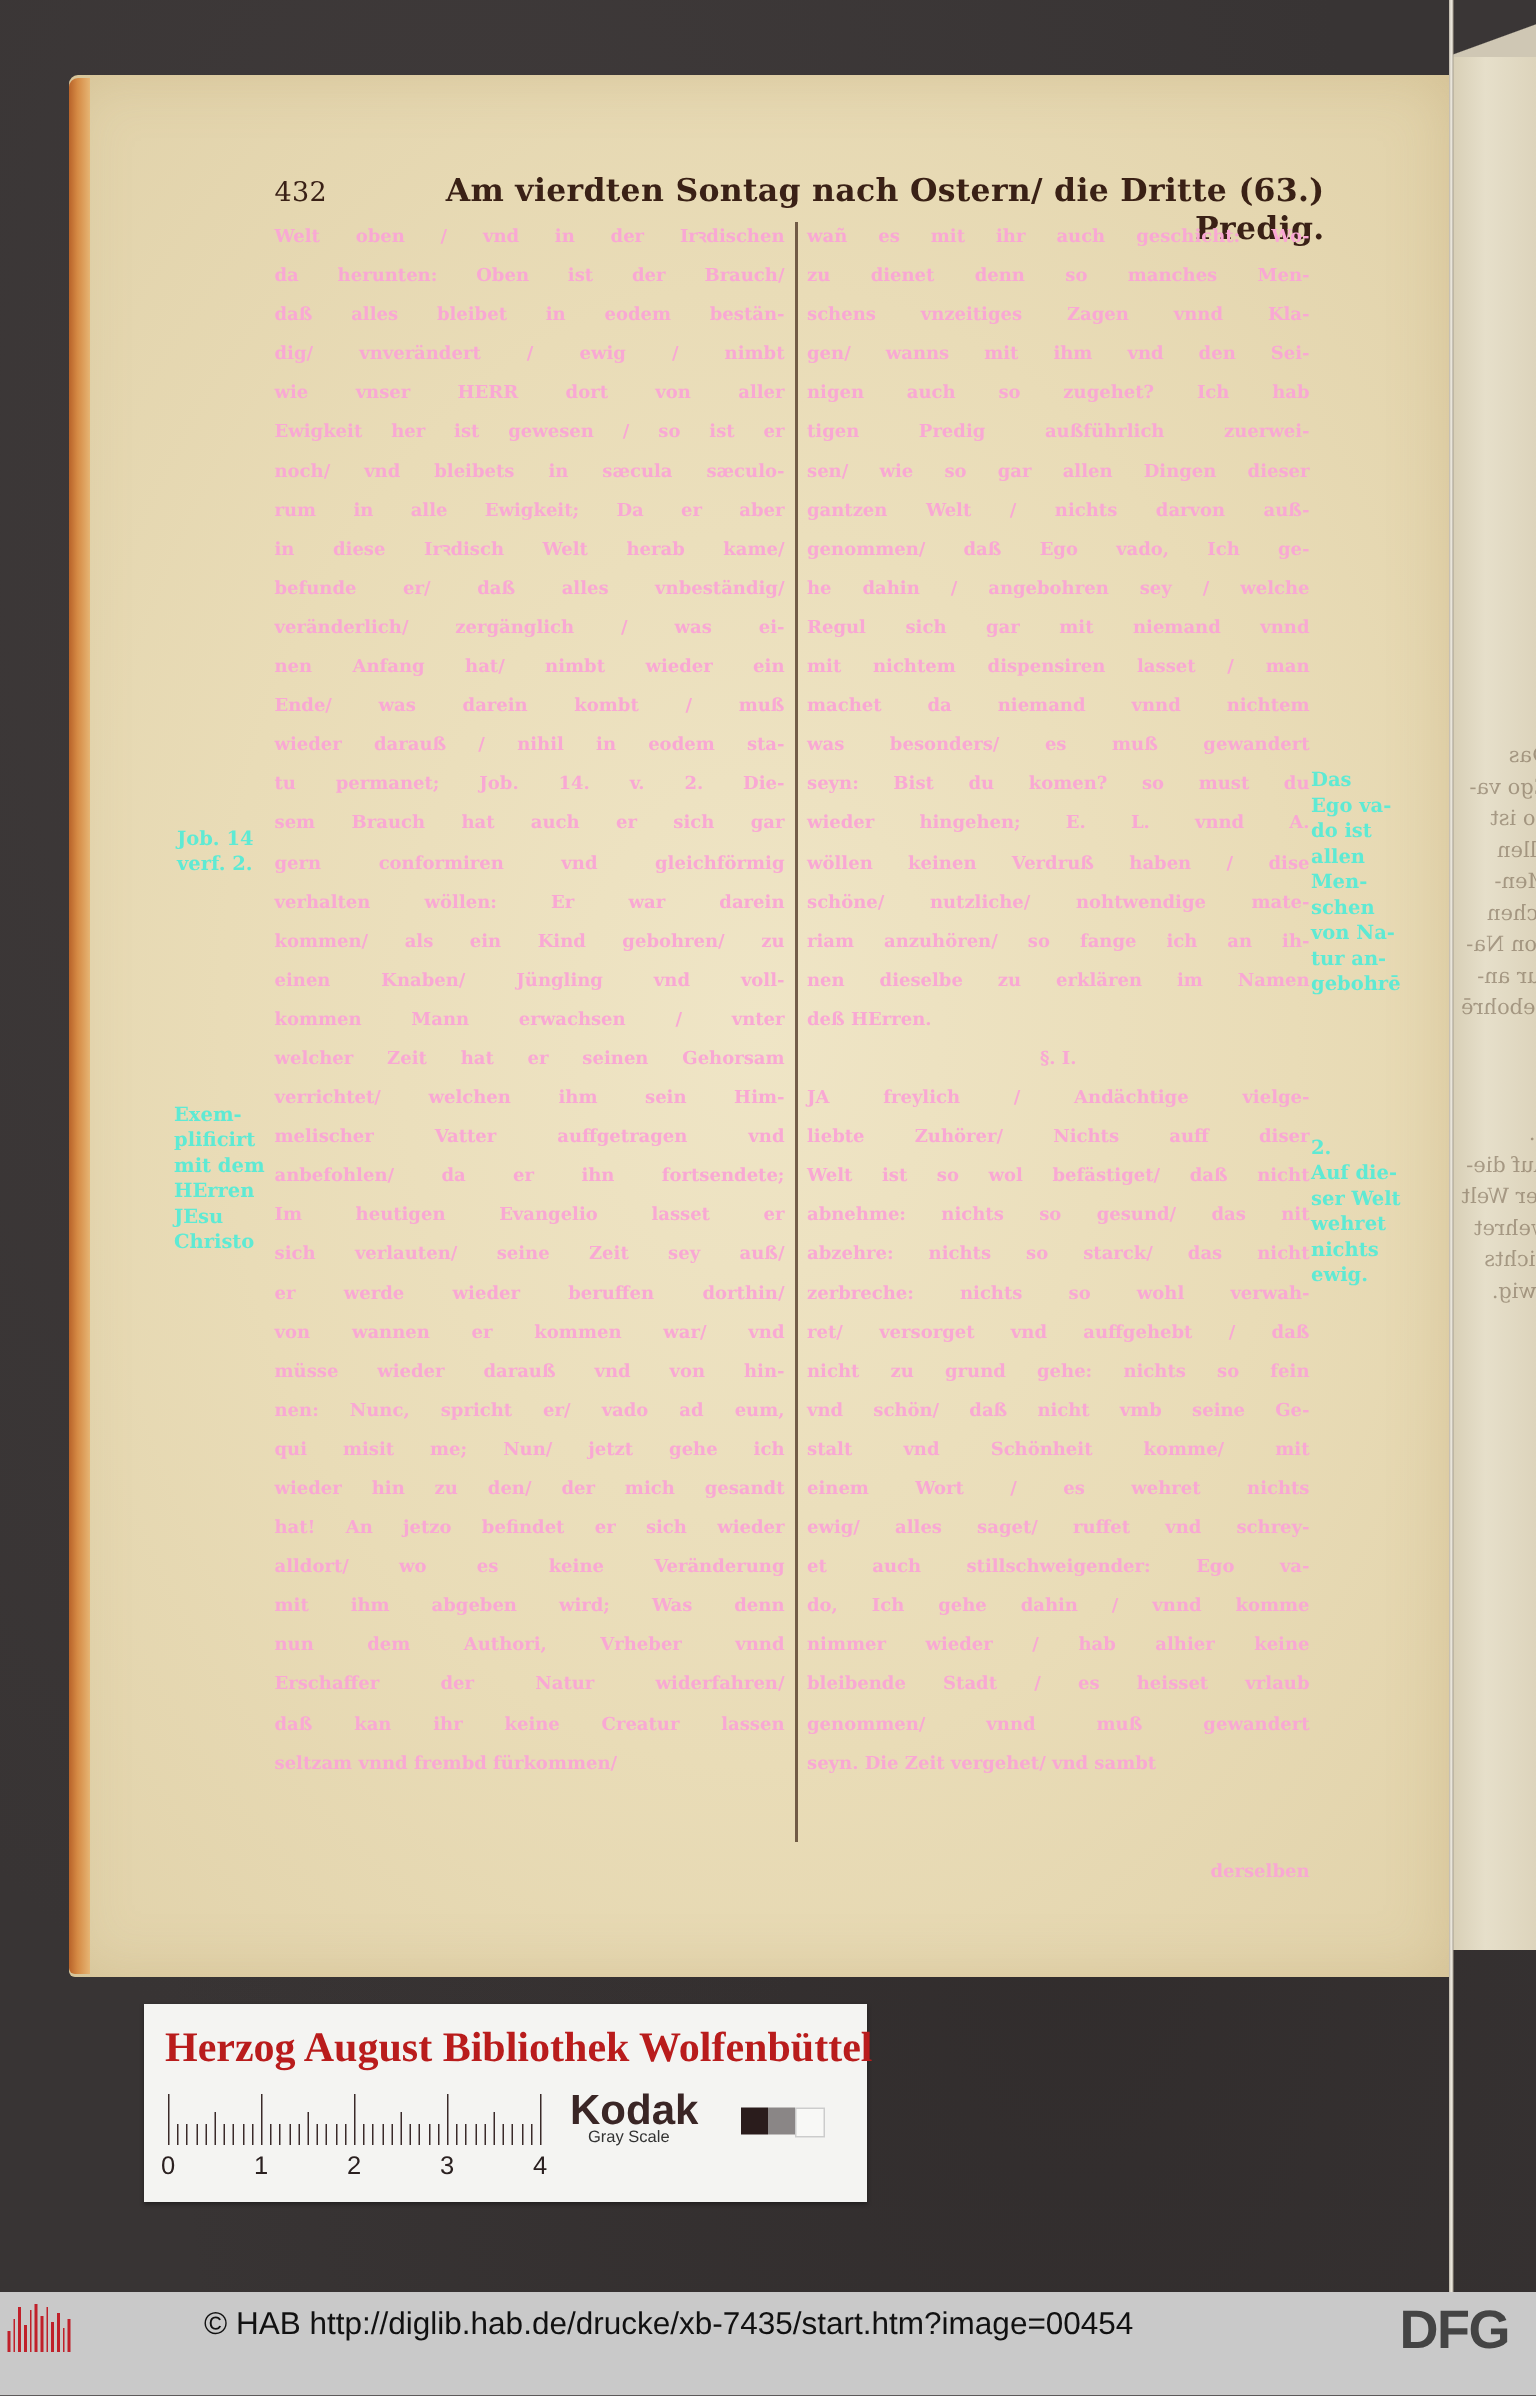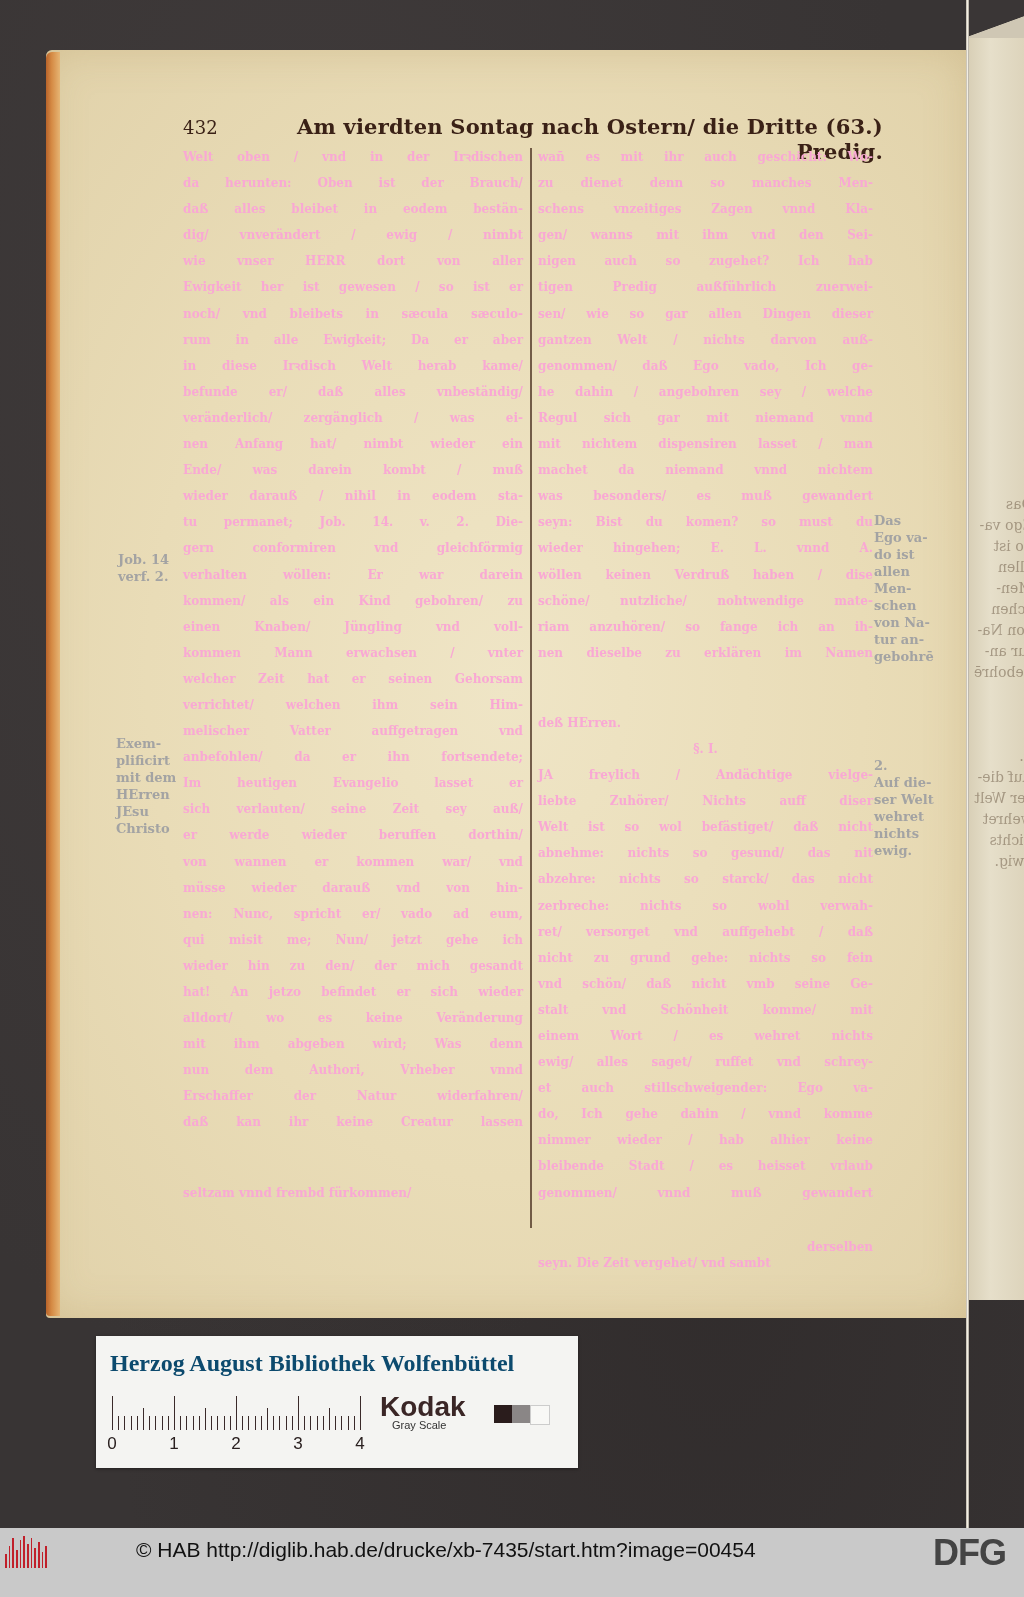--- a/index.html
+++ b/index.html
@@ -50,46 +50,46 @@
     position:absolute; left:183px; top:114px; width:700px; height:30px;
     display:flex; justify-content:space-between; align-items:baseline;
     color:#3a2116; font-weight:bold; font-size:21px; letter-spacing:.2px;
   }
   .header .pagenum { font-weight:normal; font-size:18px; }
   .col {
     position:absolute; color:#f9a8d4; font-weight:bold;
     font-size:12px; line-height:26.1px;
   }
   .col .line { white-space:nowrap; height:26.1px; overflow:visible; display:block; text-align:justify; text-align-last:justify; }
-  .col .line.last { text-align-last:left;margin-top:44px; }
+  .col .line.last { text-align-last:left; }
   .col .line.center { text-align:center; text-align-last:center; }
   .col .line.right { text-align:right; text-align-last:right; }
   .col-left { left:183px; top:144px; width:340px; }
   .col-right { left:538px; top:144px; width:335px; }
   .divider {
     position:absolute; left:530px; top:148px; width:2px; height:1080px;
     background:#4a3020; opacity:.75;
   }
   .margin-note {
-    position:absolute; color:#a3a3a3; font-weight:bold;
+    position:absolute; color:#5eead4; font-weight:bold;
     font-size:13px; line-height:17px;
   }
   .mn-job { left:118px; top:551px; }
   .mn-exem { left:116px; top:735px; }
   .mn-ego { left:874px; top:512px; }
   .mn-auf { left:874px; top:757px; }
   
   
   .card {
     position:absolute; left:96px; top:1336px; width:482px; height:132px;
     background:#f4f4f2; box-shadow:0 1px 3px rgba(0,0,0,.4);
   }
   .card-title {
     position:absolute; left:14px; top:14px; font-family:"Liberation Serif", serif;
-    font-weight:bold; font-size:24px; color:#0c4a6e; white-space:nowrap;
+    font-weight:bold; font-size:28px; color:#b91c1c; white-space:nowrap;
   }
   .ruler { position:absolute; left:16px; top:58px; width:258px; height:60px; }
   .ruler .tick { position:absolute; bottom:24px; width:1px; background:#3a2a2a; }
   .ruler .lbl { position:absolute; bottom:0; font-family:"Liberation Sans", sans-serif; font-size:17px; color:#2a2020; transform:translateX(-50%); }
   .kodak { position:absolute; left:284px; top:55px; font-family:"Liberation Sans", sans-serif; font-weight:bold; font-size:28px; color:#3a2626; }
   .kodak-sub { position:absolute; left:296px; top:83px; font-family:"Liberation Sans", sans-serif; font-size:11px; color:#333; }
   .swatches { position:absolute; left:398px; top:69px; display:flex; }
   .swatches span { width:18px; height:18px; display:block; }
   
   .footer {
@@ -153,20 +153,21 @@
     <span class="line">Ewigkeit her ist gewesen / so ist er</span>
     <span class="line">noch/ vnd bleibets in sæcula sæculo-</span>
     <span class="line">rum in alle Ewigkeit; Da er aber</span>
     <span class="line">in diese Irꝛdisch Welt herab kame/</span>
     <span class="line">befunde er/ daß alles vnbeständig/</span>
     <span class="line">veränderlich/ zergänglich / was ei-</span>
     <span class="line">nen Anfang hat/ nimbt wieder ein</span>
     <span class="line">Ende/ was darein kombt / muß</span>
     <span class="line">wieder darauß / nihil in eodem sta-</span>
     <span class="line">tu permanet; Job. 14. v. 2. Die-</span>
+    <span class="line">sem Brauch hat auch er sich gar</span>
     <span class="line">gern conformiren vnd gleichförmig</span>
     <span class="line">verhalten wöllen: Er war darein</span>
     <span class="line">kommen/ als ein Kind gebohren/ zu</span>
     <span class="line">einen Knaben/ Jüngling vnd voll-</span>
     <span class="line">kommen Mann erwachsen / vnter</span>
     <span class="line">welcher Zeit hat er seinen Gehorsam</span>
     <span class="line">verrichtet/ welchen ihm sein Him-</span>
     <span class="line">melischer Vatter auffgetragen vnd</span>
     <span class="line">anbefohlen/ da er ihn fortsendete;</span>
     <span class="line">Im heutigen Evangelio lasset er</span>

